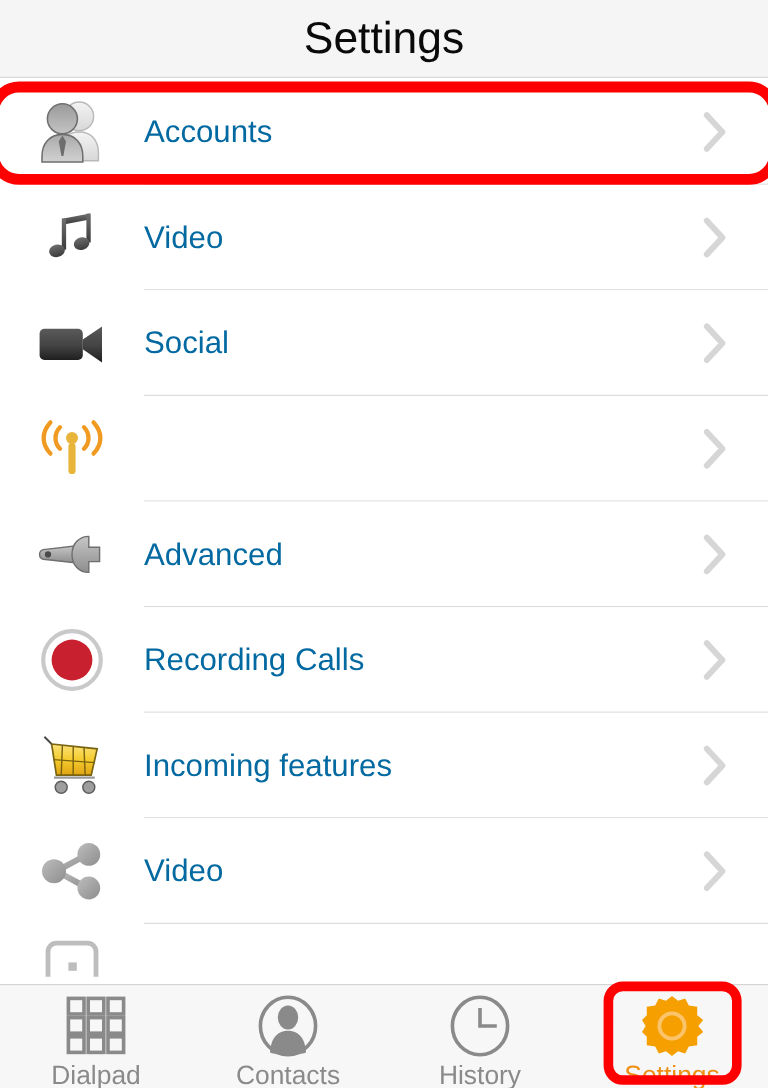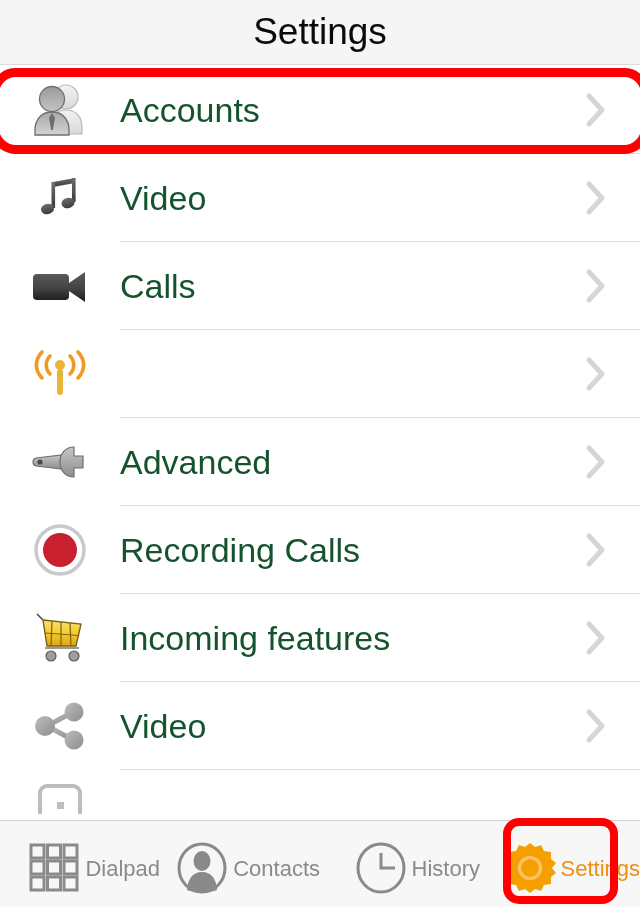--- a/index.html
+++ b/index.html
@@ -67,22 +67,22 @@
     height: 64px;
     display: flex;
     align-items: center;
     justify-content: center;
   }
   .row-label {
     position: absolute;
     left: 120px;
     top: 50%;
     transform: translateY(-50%);
-    font-size: 34px;
-    color: #14532d;
+    font-size: 26px;
+    color: #0369a1;
     white-space: nowrap;
   }
   .chevron {
     position: absolute;
     right: 34px;
     top: 50%;
     transform: translateY(-50%);
     width: 20px;
     height: 34px;
   }
@@ -113,23 +113,23 @@
     height: 87px;
     background: #f7f7f7;
     border-top: 1px solid #d4d4d4;
     box-sizing: border-box;
     display: flex;
   }
   .tab {
     flex: 1 1 0;
     position: relative;
     display: flex;
-    flex-direction: row;
+    flex-direction: column;
     align-items: center;
-    justify-content: flex-end;
+    justify-content: flex-start;
     padding-top: 8px;
     box-sizing: border-box;
   }
   .tab-icon {
     width: 62px;
     height: 52px;
     display: flex;
     align-items: center;
     justify-content: center;
   }
@@ -241,21 +241,21 @@
             <linearGradient id="camG" x1="0" y1="0" x2="0" y2="1">
               <stop offset="0%" stop-color="#5a5a5a"></stop>
                 <stop offset="55%" stop-color="#434343"></stop>
               <stop offset="100%" stop-color="#1f1f1f"></stop>
             </linearGradient>
           </defs>
           <rect x="2" y="9" width="36" height="26" rx="4" fill="url(#camG)"></rect>
           <path d="M38 18 L54 7 L54 37 L38 26 Z" fill="url(#camG)"></path>
         </svg>
       </div>
-      <div class="row-label">Calls</div>
+      <div class="row-label">Social</div>
       <div class="chevron">
         <svg width="20" height="34" viewBox="0 0 20 34">
           <polyline points="3,3 16,17 3,31" fill="none" stroke="#d6d6d6" stroke-width="5" stroke-linecap="round" stroke-linejoin="round"></polyline>
         </svg>
       </div>
       <div class="separator"></div>
     </div>
 
     <div class="row">
       <div class="row-icon">

